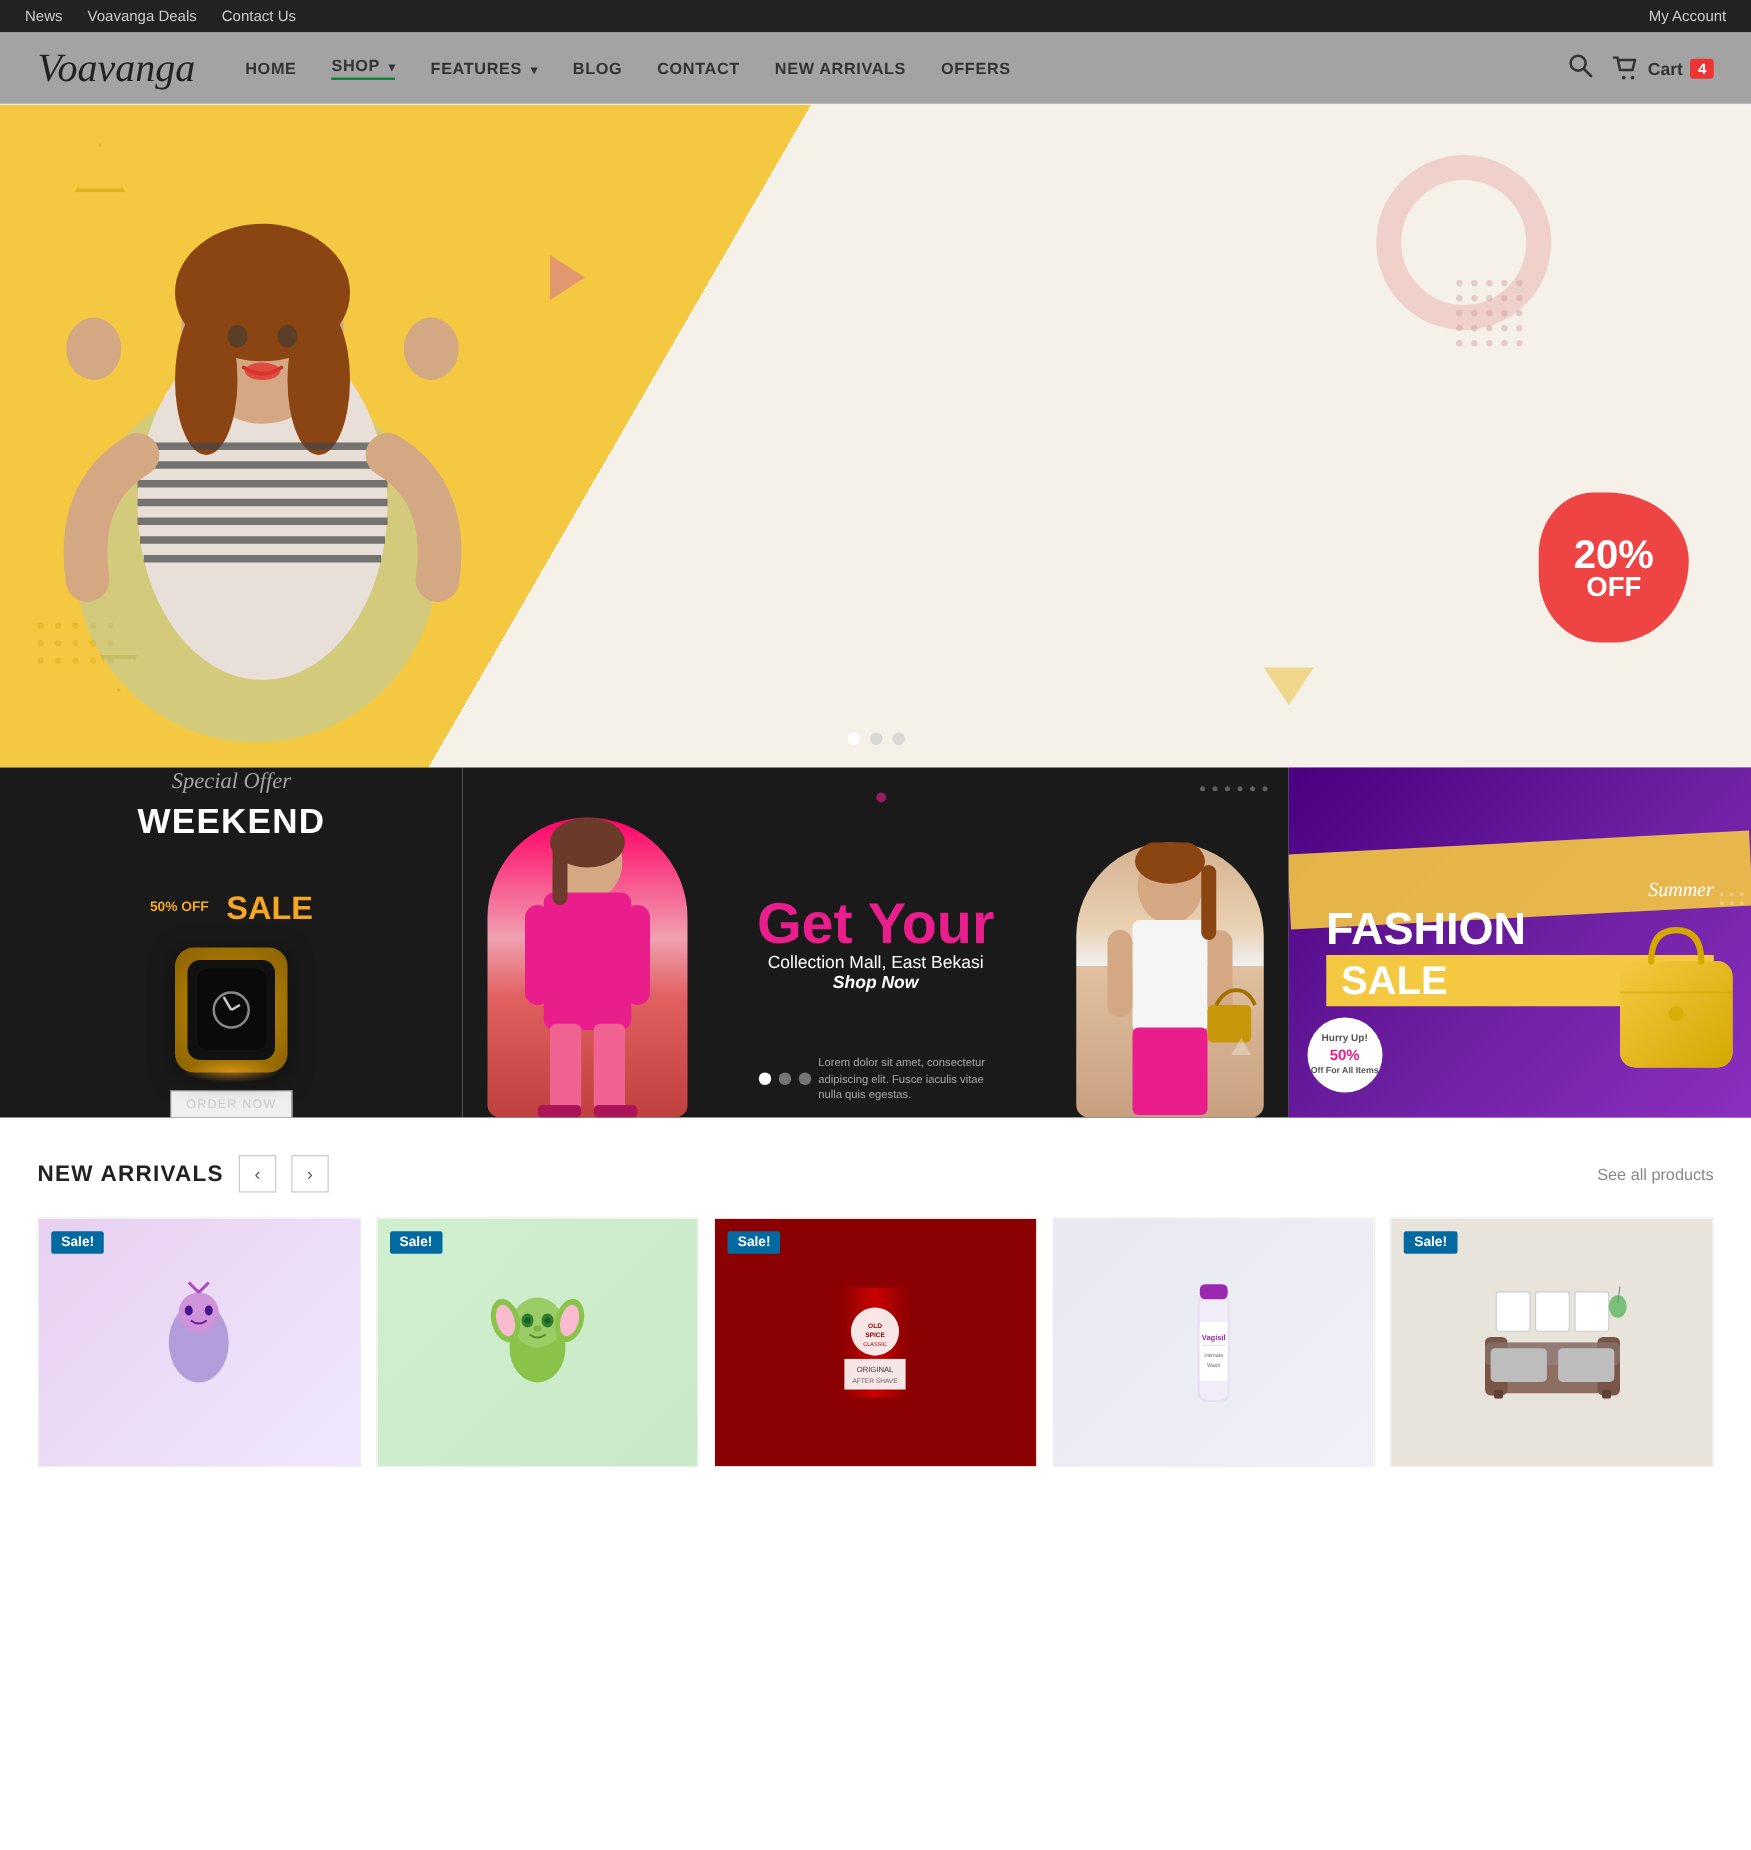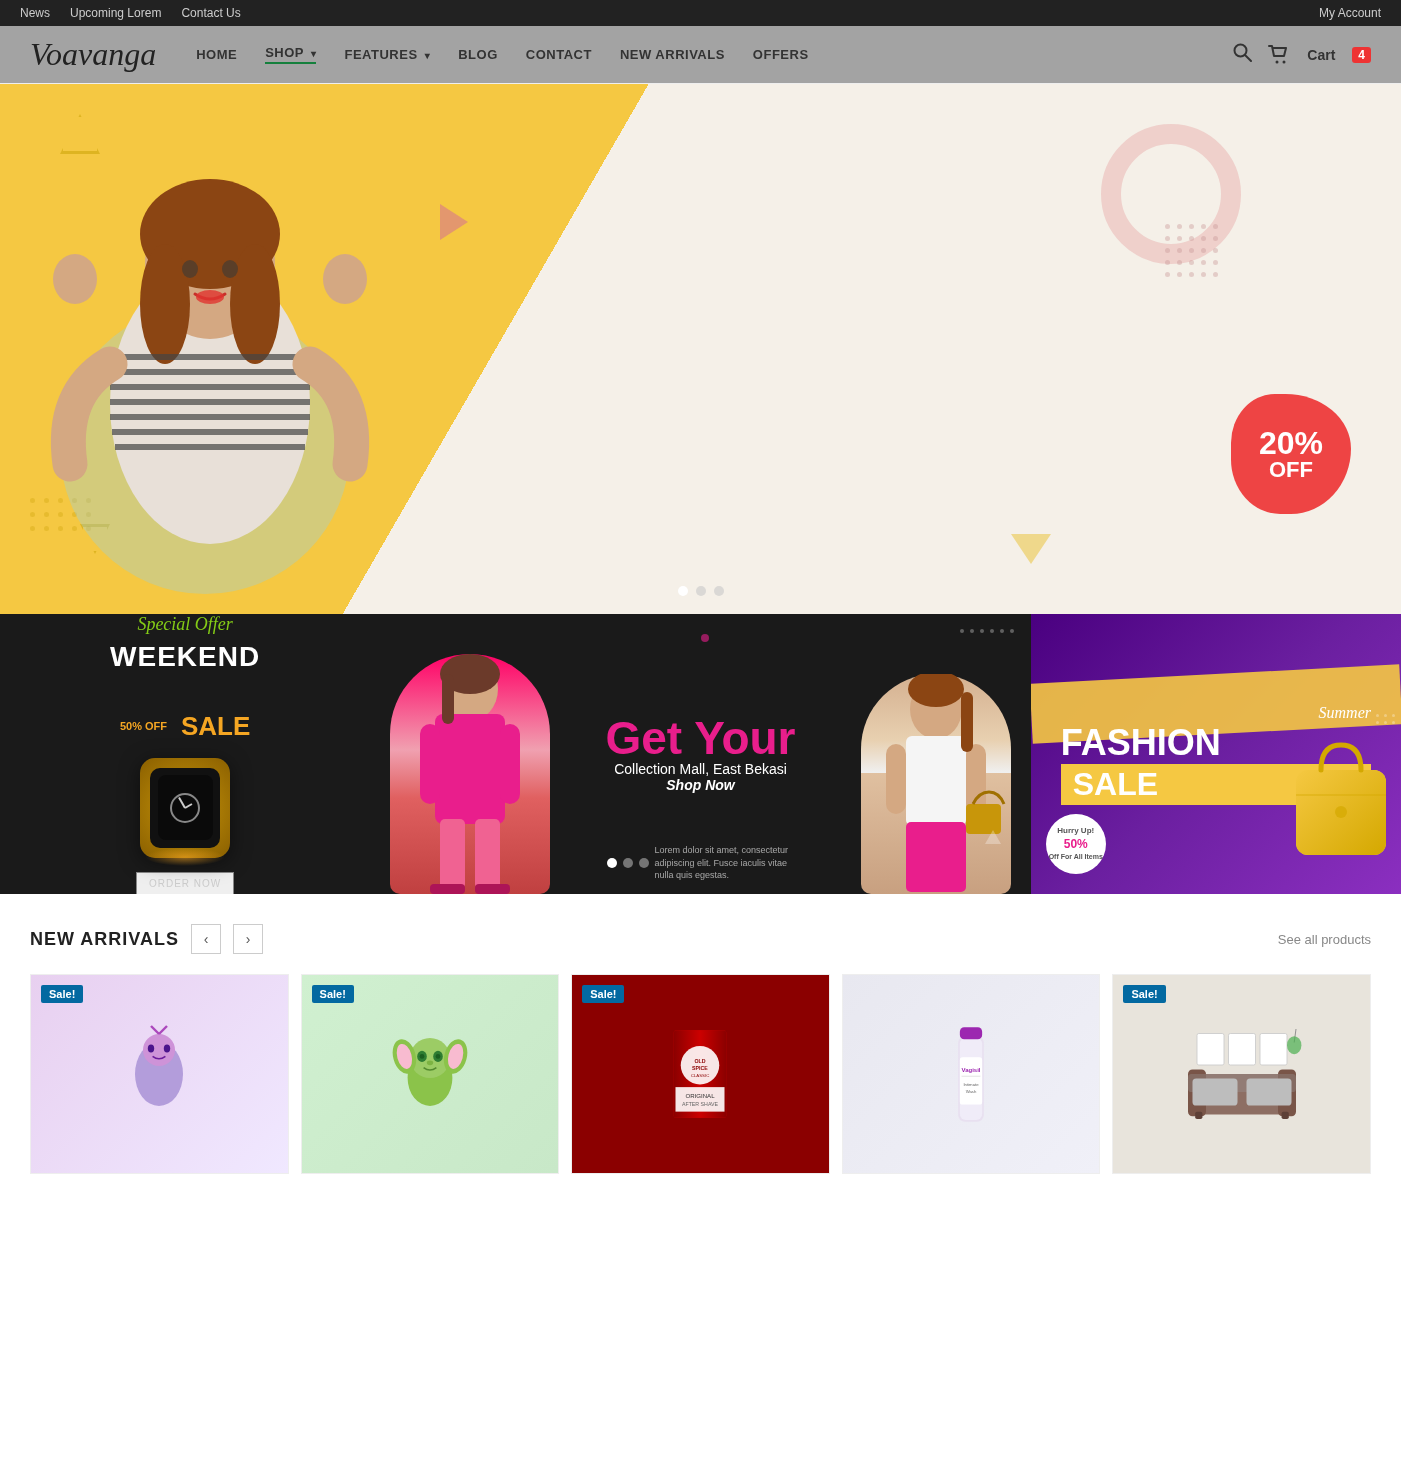--- a/index.html
+++ b/index.html
@@ -59,21 +59,21 @@
       gap: 16px;
     }
     .search-icon-btn {
       cursor: pointer;
       font-size: 18px;
       color: #333;
     }
     .cart-btn {
       display: flex;
       align-items: center;
-      gap: 17px;
+      gap: 6px;
       cursor: pointer;
       font-size: 14px;
       color: #333;
       font-weight: 600;
     }
     .cart-badge {
       background: #e33;
       color: #fff;
       border-radius: 3px;
       padding: 1px 6px;
@@ -275,21 +275,21 @@
       display: flex;
       align-items: center;
       justify-content: center;
       flex-direction: column;
       gap: 8px;
       padding: 20px;
     }
     .promo1-special {
       font-family: Georgia, serif;
       font-style: italic;
-      color: #84cc16;
+      color: #a3a3a3;
       font-size: 18px;
     }
     .promo1-weekend {
       color: #fff;
       font-size: 28px;
       font-weight: 900;
       letter-spacing: 1px;
     }
     .promo1-sale {
       color: #f5a623;
@@ -538,21 +538,21 @@
       width: 380px;
       height: 510px;
     }
   </style>
 </head>
 <body>
 
 <div class="top-bar">
   <div class="top-bar-left">
     <span>News</span>
-    <span>Upcoming Lorem</span>
+    <span>Voavanga Deals</span>
     <span>Contact Us</span>
   </div>
   <div class="top-bar-right">My Account</div>
 </div>
 
 <div class="header">
   <div class="logo">Voavanga</div>
   <nav class="nav">
     <span class="nav-item">HOME</span>
     <span class="nav-item active">

